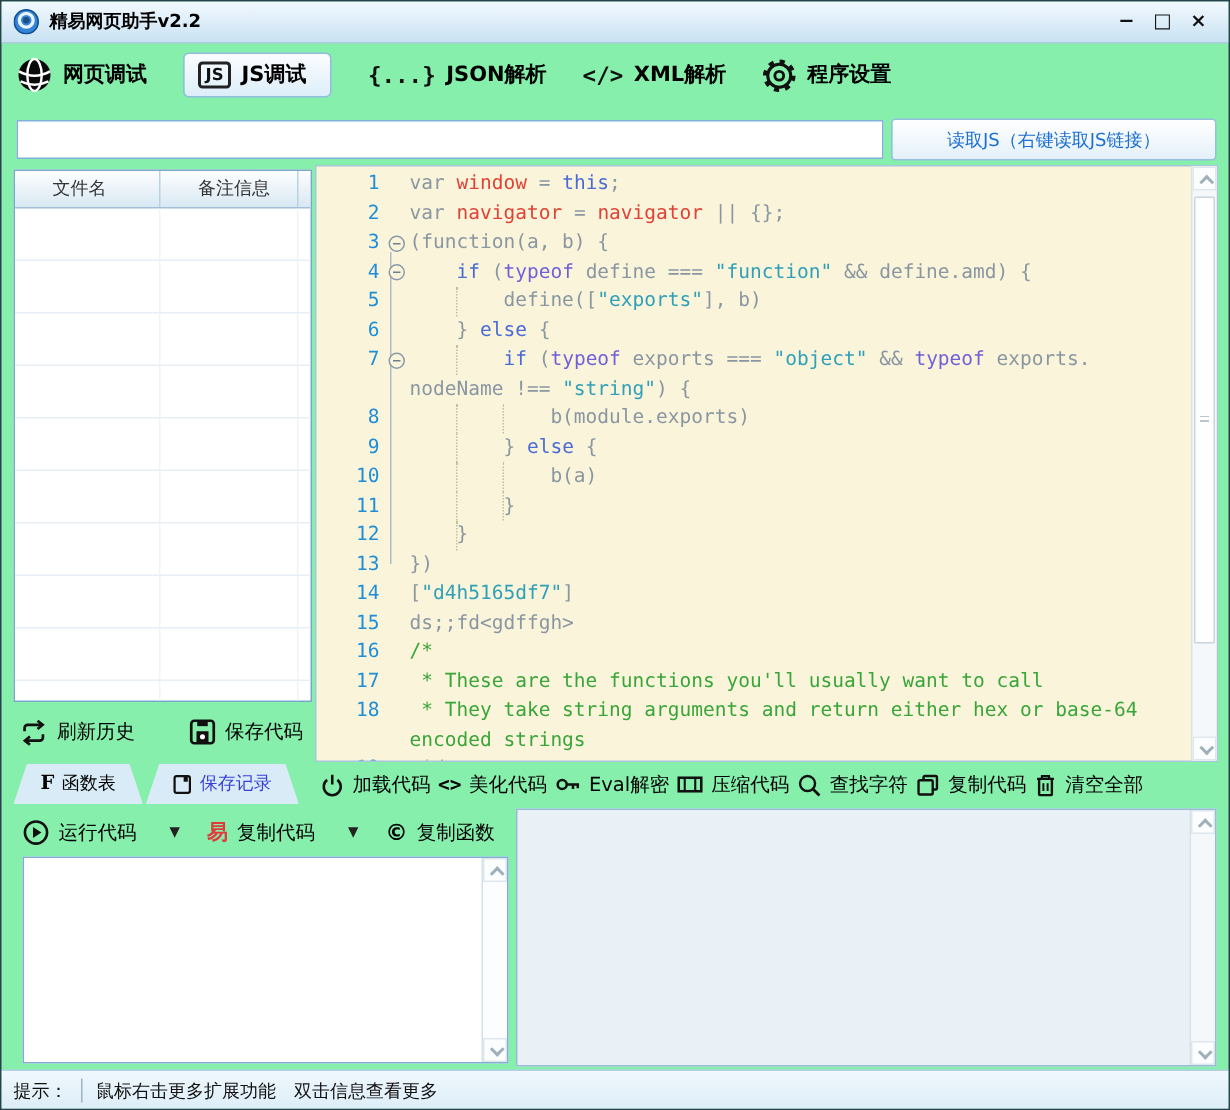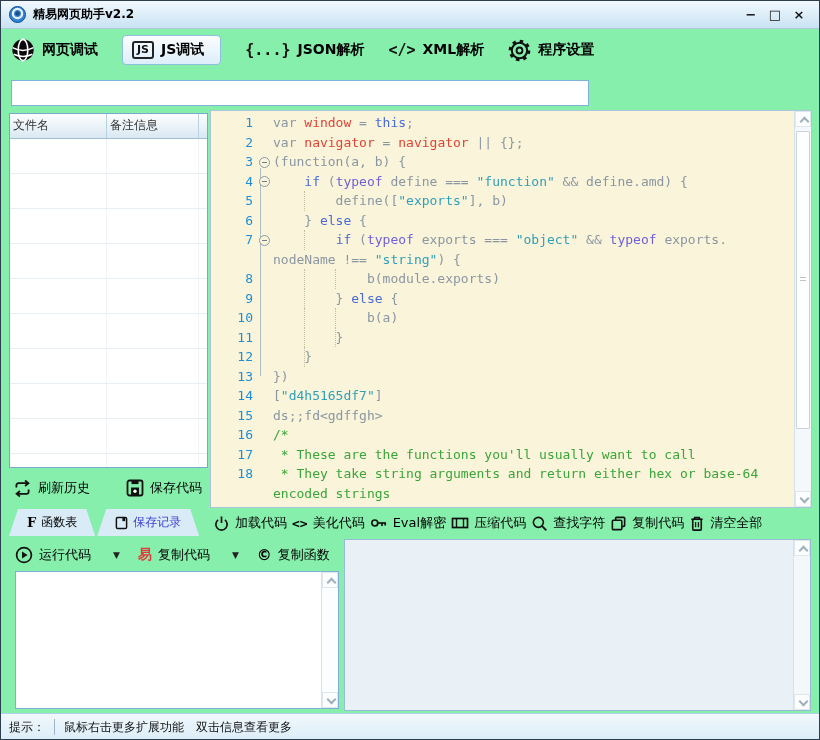--- a/index.html
+++ b/index.html
@@ -18,21 +18,21 @@
   .nav-item.selected{border:1px solid #8fbede;background:linear-gradient(#fbfdff,#ddeefa);border-radius:4px;padding:5px 16px 5px 9px;}
   .js-badge{display:inline-block;border:2px solid #222;border-radius:3px;padding:1px 3px;font-size:11px;font-weight:bold;color:#111;line-height:12px;}
 
   
   .url-input{position:absolute;left:10px;top:79px;width:578px;height:26px;border:1px solid #7fb2d8;background:#fff;box-sizing:border-box;font-size:13px;padding:0 6px;outline:none;}
   .read-btn{position:absolute;left:593px;top:78px;width:217px;height:28px;border:1px solid #96bedd;border-radius:3px;background:linear-gradient(#ffffff,#e4f0fa);color:#1d6fd2;font-size:12px;text-align:center;line-height:26px;box-sizing:border-box;cursor:default;}
 
   
   .file-panel{position:absolute;left:8px;top:112px;width:199px;height:355px;background:#fff;border:1px solid #79a8cc;box-sizing:border-box;overflow:hidden;}
   .thead{display:flex;height:24px;background:linear-gradient(#fdfeff,#d9e8f2);border-bottom:1px solid #9fc0d6;}
-  .thcell{font-size:12px;color:#333;line-height:23px;padding-left:3px;box-sizing:border-box;border-right:1px solid #b9d2e2;}
+  .thcell{font-size:12px;color:#333;line-height:23px;padding-left:25px;box-sizing:border-box;border-right:1px solid #b9d2e2;}
   .thc1{width:97px;} .thc2{width:92px;}
   .trow{display:flex;height:34px;border-bottom:1px solid #e8eff4;}
   .tcell{box-sizing:border-box;border-right:1px solid #f0f4f8;}
   .tcell.c1{width:97px;} .tcell.c2{width:92px;}
 
   
   .hist-row{position:absolute;left:12px;top:470px;height:34px;display:flex;align-items:center;gap:36px;}
   .hist-btn{display:flex;align-items:center;gap:6px;font-size:13px;color:#000;cursor:default;}
 
   
@@ -130,20 +130,21 @@
       <svg width="23" height="23" viewBox="0 0 18 18">
         <circle cx="9" cy="9" r="6" fill="none" stroke="#111" stroke-width="1.6"></circle>
         <circle cx="9" cy="9" r="7.2" fill="none" stroke="#111" stroke-width="2.6" stroke-dasharray="2.6 3.05"></circle>
         <circle cx="9" cy="9" r="2.3" fill="none" stroke="#111" stroke-width="1.5"></circle>
       </svg>
       <span>程序设置</span>
     </div>
   </div>
 
   <input class="url-input" type="text" value="" style="">
+  <div class="read-btn">读取JS（右键读取JS链接）</div>
 
   <div class="file-panel">
     <div class="thead">
       <div class="thcell thc1">文件名</div>
       <div class="thcell thc2">备注信息</div>
     </div>
     <div>
         <div class="trow">
           <div class="tcell c1"></div>
           <div class="tcell c2"></div>

